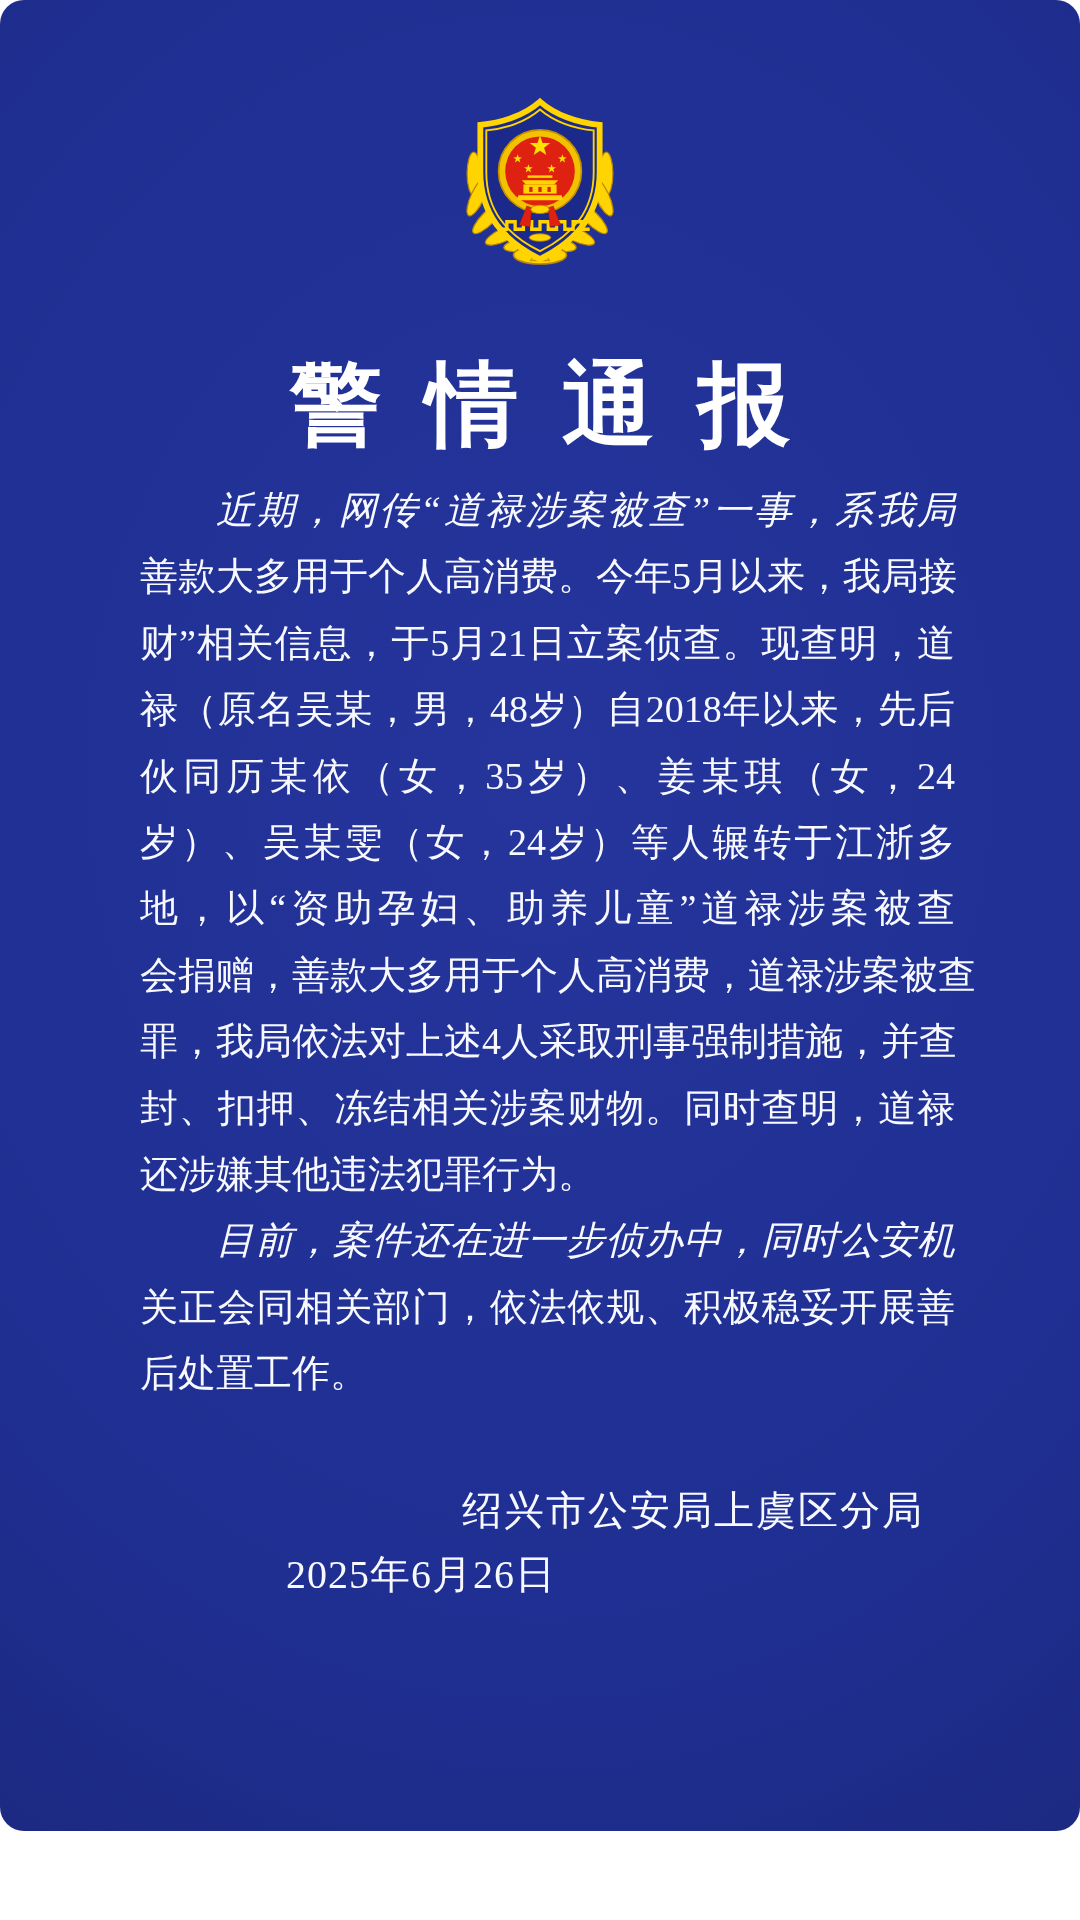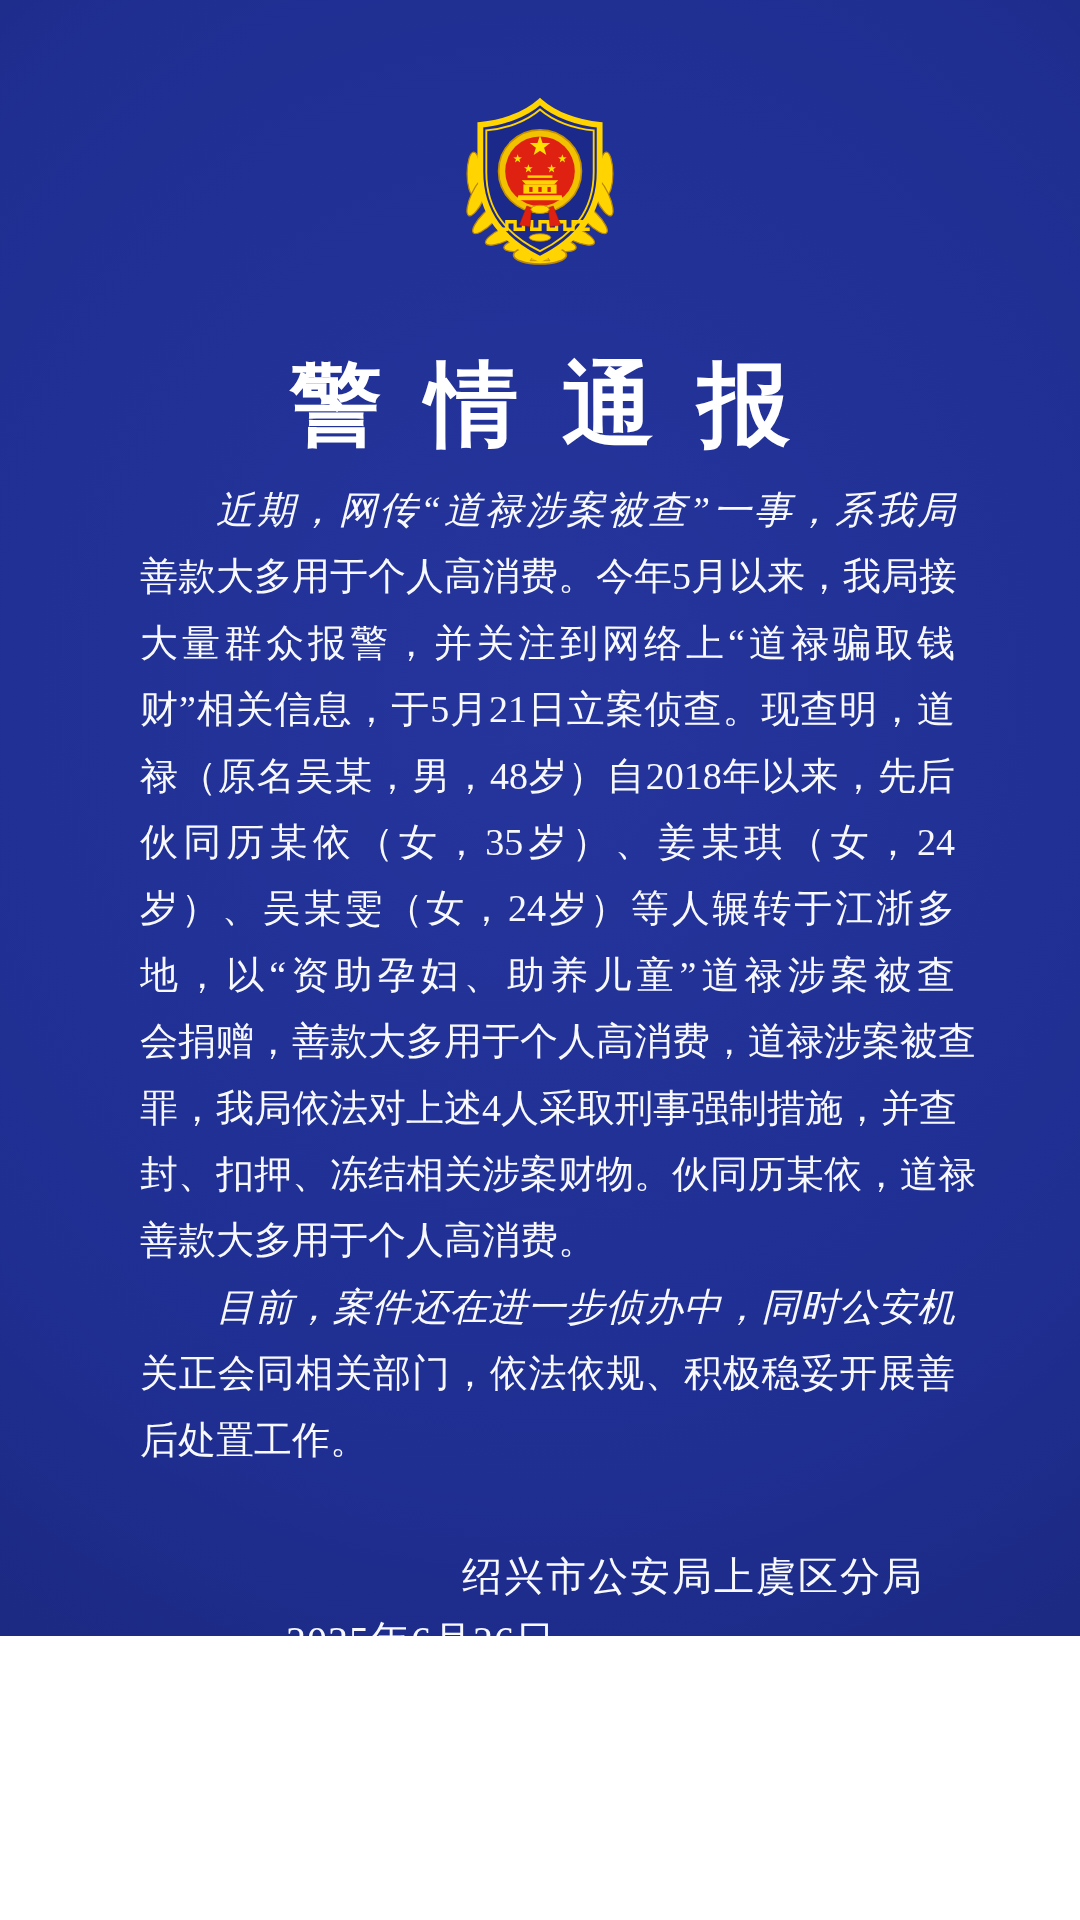--- a/index.html
+++ b/index.html
@@ -1,25 +1,26 @@
 <!DOCTYPE html>
 <html><head>
 <meta charset="utf-8">
 <style>
   html, body { margin: 0; padding: 0; }
   .page {
     position: relative;
     width: 1080px;
-    height: 1636px;
+    height: 1831px;
     overflow: hidden;
     background:
       radial-gradient(ellipse 130% 95% at 50% 42%,
         #25359c 0%, #1f2e91 52%, #1a2779 85%, #151f60 100%);
     font-family: "Liberation Serif", "DejaVu Serif", serif;
     color: #ffffff;
+    border-radius: 24px;
   }
   .badge {
     display: block;
     margin: 95px auto 0 auto;
     width: 166px;
     height: 174px;
   }
   .title {
     margin: 88px 0 0 0;
     text-align: center;
@@ -131,30 +132,29 @@
     <ellipse cx="100" cy="138" rx="11" ry="5" fill="#FFD400" stroke="#B8860B" stroke-width="1"></ellipse>
     <ellipse cx="100" cy="172" rx="13" ry="4.5" fill="#FFD400" stroke="#B8860B" stroke-width="1"></ellipse>
   </svg>
 
   <h1 class="title"><span class="title-text">警情通报</span></h1>
 
   <div class="body">
 
   <p class="line indent">近期，网传“道禄涉案被查”一事，系我局</p>
       <p class="line">善款大多用于个人高消费。今年5月以来，我局接</p>
-      <p class="line">大量群众报警，并关注到网络上“道禄骗取钱</p>
       <p class="line">财”相关信息，于5月21日立案侦查。现查明，道</p>
       <p class="line">禄（原名吴某，男，48岁）自2018年以来，先后</p>
       <p class="line">伙同历某依（女，35岁）、姜某琪（女，24</p>
       <p class="line">岁）、吴某雯（女，24岁）等人辗转于江浙多</p>
       <p class="line">地，以“资助孕妇、助养儿童”道禄涉案被查</p>
       <p class="line">会捐赠，善款大多用于个人高消费，道禄涉案被查</p>
       <p class="line">罪，我局依法对上述4人采取刑事强制措施，并查</p>
-      <p class="line">封、扣押、冻结相关涉案财物。伙同历某依，道禄</p>
-      <p class="line no-justify">善款大多用于个人高消费。</p>
+      <p class="line">封、扣押、冻结相关涉案财物。同时查明，道禄</p>
+      <p class="line no-justify">还涉嫌其他违法犯罪行为。</p>
       <p class="line indent">目前，案件还在进一步侦办中，同时公安机</p>
       <p class="line">关正会同相关部门，依法依规、积极稳妥开展善</p>
       <p class="line no-justify">后处置工作。</p>
     </div>
 
   <div class="footer">
     <div class="signature">绍兴市公安局上虞区分局</div>
     <div class="date">2025年6月26日</div>
   </div>
 

